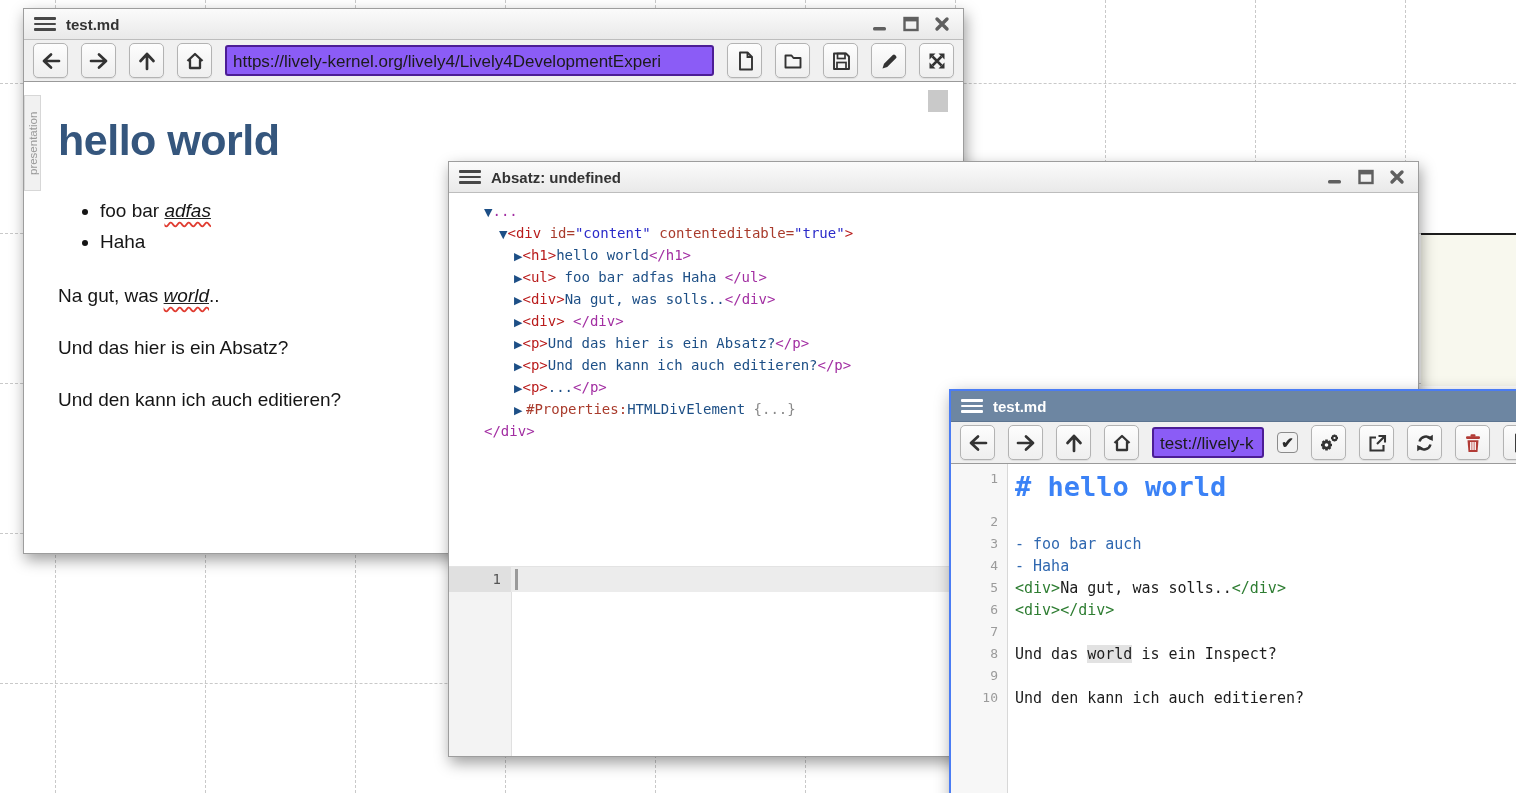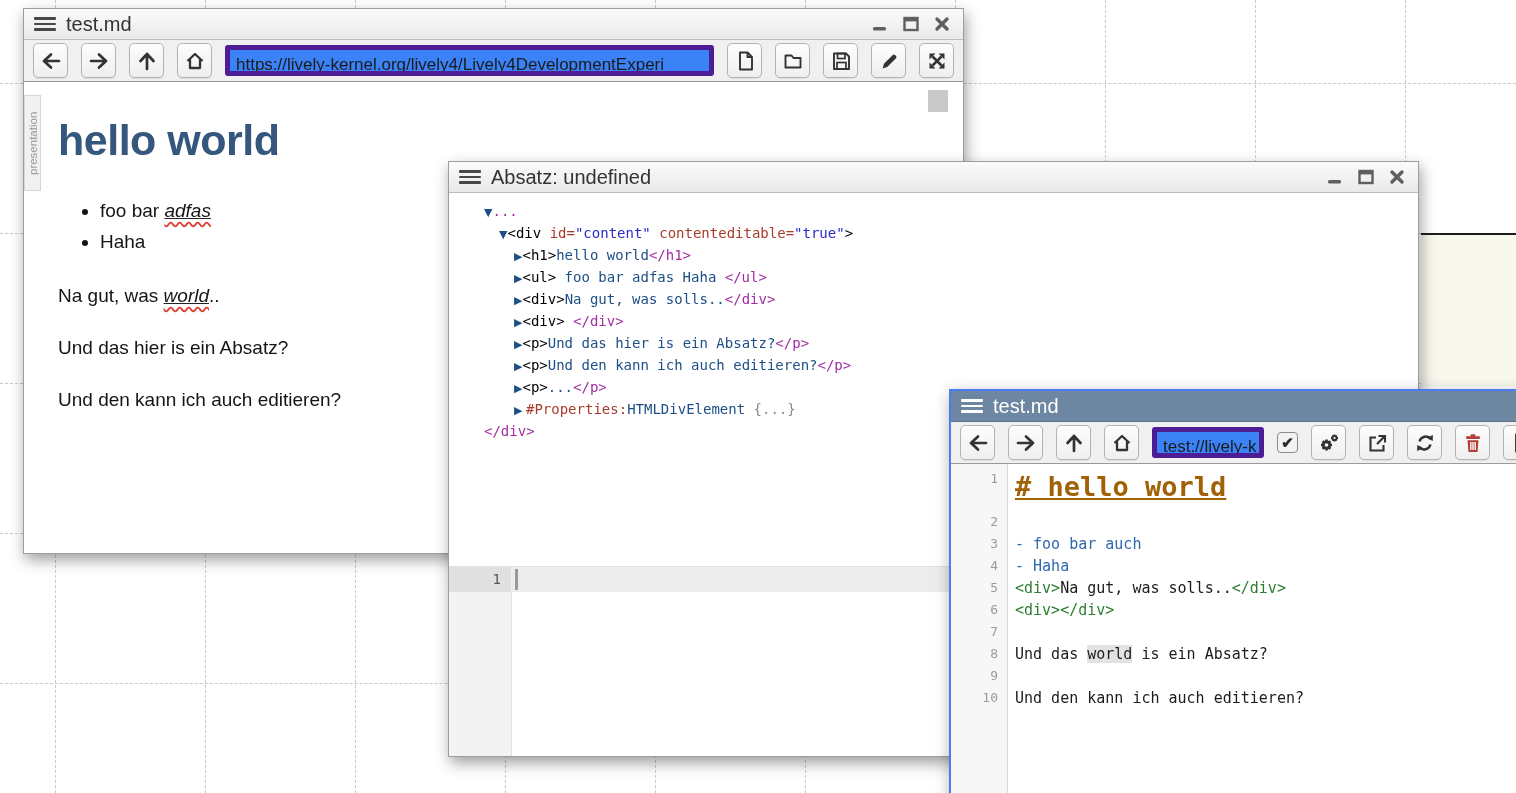--- a/index.html
+++ b/index.html
@@ -9,31 +9,31 @@
   .gv{position:absolute;top:0;bottom:0;width:0;border-left:1px dashed #c9c9c9;}
   .gh{position:absolute;left:0;right:0;height:0;border-top:1px dashed #c9c9c9;}
   
   .bg-panel{position:absolute;left:1421px;top:233px;width:95px;height:153px;
             background:#f8f8ee;border-top:2px solid #1d1d1d;box-sizing:border-box;}
   
   .window{position:absolute;background:#fff;border:1px solid #9d9d9d;
           box-shadow:2px 6px 14px rgba(0,0,0,.38);box-sizing:border-box;}
   .titlebar{height:30px;background:linear-gradient(#fbfbfb,#e9e9e9);
             border-bottom:1px solid #bdbdbd;display:flex;align-items:center;gap:10px;padding:0 10px;}
-  .titlebar .title{font-weight:normal;font-size:20px;color:#333;}
+  .titlebar .title{font-weight:bold;font-size:15px;color:#333;}
   .win-controls{margin-left:auto;display:flex;align-items:center;gap:9px;}
   .ctl{width:22px;height:22px;display:flex;align-items:center;justify-content:center;}
   .burger{width:22px;height:18px;display:flex;flex-direction:column;justify-content:space-between;padding:2px 0;box-sizing:border-box;}
   .burger i{display:block;height:2.6px;background:#474747;border-radius:1px;}
   .toolbar{height:42px;background:#f0f0f0;border-bottom:1px solid #9a9a9a;
            display:flex;align-items:center;gap:13px;padding:0 9px;box-sizing:border-box;}
   .tbtn{width:33px;height:33px;flex:none;border:1px solid #b3b3b3;border-radius:5px;
         background:linear-gradient(#fdfdfd,#efefef);display:flex;align-items:center;justify-content:center;
         box-shadow:0 1px 1px rgba(0,0,0,.08);}
-  .urlfield{height:31px;background:#3b82f6;border:5px solid #4c1d95;border-radius:3px;
+  .urlfield{height:31px;background:#8b5cf6;border:2px solid #4c1d95;border-radius:3px;
             font-size:17px;color:#1b1b1b;padding:0 6px;font-family:"Liberation Sans",sans-serif;
             box-sizing:border-box;white-space:nowrap;overflow:hidden;}
   
   #w1{left:23px;top:8px;width:941px;height:546px;}
   #w1 .urlfield{width:519px;}
   #w1-content{position:absolute;left:0;right:0;top:73px;bottom:0;background:#fff;overflow:hidden;}
   .side-tab{position:absolute;left:0;top:13px;width:17px;height:96px;background:#f1f1f1;
             border:1px solid #d7d7d7;color:#9a9a9a;font-size:11.5px;
             writing-mode:vertical-rl;transform:rotate(180deg);text-align:center;
             display:flex;align-items:center;justify-content:center;box-sizing:border-box;}
@@ -43,21 +43,21 @@
   .doc p{margin:0 0 30px 0;font-size:19px;line-height:22px;}
   .msp{text-decoration:underline;text-decoration-color:#222;font-style:italic;}
   .msp2{text-decoration:underline wavy #e03c31;text-underline-offset:4px;}
   .w1thumb{position:absolute;right:15px;top:8px;width:20px;height:22px;background:#c9c9c9;}
   
   #w2{left:448px;top:161px;width:971px;height:596px;}
   #w2-content{position:absolute;left:0;right:0;top:31px;bottom:0;background:#fff;}
   .tree{padding-top:7px;font-family:"DejaVu Sans Mono",monospace;font-size:14px;line-height:22px;white-space:pre;}
   .tree-line{height:22px;}
   .tk-arrow{color:#1d4f86;font-family:"DejaVu Sans",sans-serif;font-size:11px;}
-  .tk-tag{color:#000000;}
+  .tk-tag{color:#b91c1c;}
   .tk-text{color:#1d4f86;}
   .tk-attr{color:#a93b2c;}
   .tk-val{color:#2a2ac9;}
   .tk-close{color:#a22ea2;}
   .tk-props{color:#a93b2c;}
   .tk-dots{color:#8a8a8a;}
   .cm2{position:absolute;left:0;right:0;top:373px;bottom:0;background:#fff;border-top:1px solid #e3e3e3;}
   .cm2-gutter{position:absolute;left:0;top:0;bottom:0;width:62px;background:#f3f3f3;border-right:1px solid #e0e0e0;}
   .cm2-active{position:absolute;left:0;right:0;top:0;height:25px;background:#ececec;display:flex;align-items:center;}
   .cm2-num{width:62px;flex:none;background:#e0e0e0;text-align:right;padding-right:10px;box-sizing:border-box;
@@ -74,21 +74,21 @@
             display:flex;align-items:center;justify-content:center;font-size:15px;font-weight:bold;color:#2b2b2b;flex:none;}
   #w3-editor{position:absolute;left:0;right:0;top:73px;bottom:0;background:#fff;}
   .cm3-gutter{position:absolute;left:0;top:0;bottom:0;width:56px;background:#f7f7f7;border-right:1px solid #d8d8d8;}
   .code{position:relative;font-family:"DejaVu Sans Mono",monospace;font-size:15px;padding-top:3px;}
   .cl{display:flex;align-items:flex-start;line-height:22px;}
   .cl .ln{width:56px;flex:none;text-align:right;padding-right:9px;box-sizing:border-box;
           color:#9b9b9b;font-size:13px;}
   .cl .lt{padding-left:8px;white-space:pre;}
   .cl-big{line-height:24px;height:44px;}
   .cl-big .lt{font-size:27px;font-weight:bold;line-height:40px;}
-  .md-header{color:#a16207;text-decoration:underline;}
+  .md-header{color:#3b82f6;}
   .md-list{color:#3068b0;}
   .md-tag{color:#2e7d32;}
   .md-plain{color:#1c1c1c;}
   .md-hl{color:#1c1c1c;background:#e2e2e2;}
   svg{display:block;}
 </style>
 </head>
 <body>
 
 <div id="stage">
@@ -352,21 +352,21 @@
           <div class="cl">
             <span class="ln">6</span>
             <span class="lt"><span class="md-tag">&lt;div&gt;&lt;/div&gt;</span></span>
           </div>
           <div class="cl">
             <span class="ln">7</span>
             <span class="lt"></span>
           </div>
           <div class="cl">
             <span class="ln">8</span>
-            <span class="lt"><span class="md-plain">Und das </span><span class="md-hl">world</span><span class="md-plain"> is ein Absatz?</span></span>
+            <span class="lt"><span class="md-plain">Und das </span><span class="md-hl">world</span><span class="md-plain"> is ein Inspect?</span></span>
           </div>
           <div class="cl">
             <span class="ln">9</span>
             <span class="lt"></span>
           </div>
           <div class="cl">
             <span class="ln">10</span>
             <span class="lt"><span class="md-plain">Und den kann ich auch editieren?</span></span>
           </div>
         </div>

